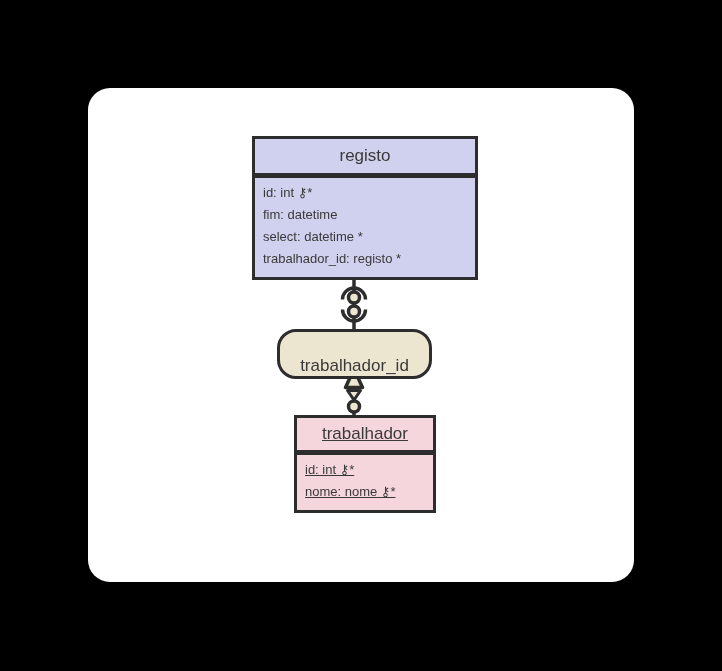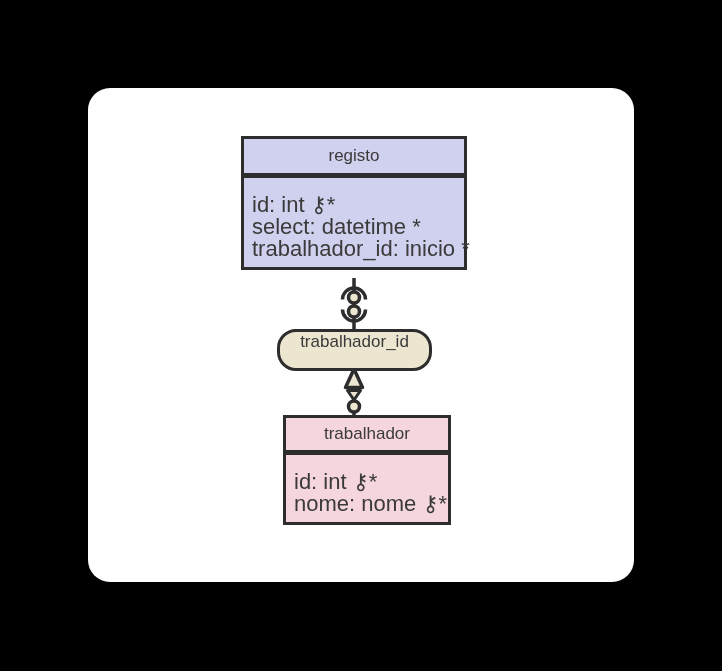--- a/index.html
+++ b/index.html
@@ -33,65 +33,67 @@
     top: 0;
     width: 722px;
     height: 671px;
     pointer-events: none;
   }
   .etable {
     position: absolute;
     box-sizing: border-box;
     border: 3px solid var(--line);
     color: var(--text);
+    margin-left: 11px;
   }
   .ehdr {
     border-bottom: 5px solid var(--line);
     text-align: center;
     font-size: 17px;
     font-weight: 400;
   }
   .ebody {
-    padding: 16px 7px 7px 8px;
-    font-size: 22px;
+    padding: 4px 7px 7px 8px;
+    font-size: 13px;
     line-height: 22px;
     white-space: nowrap;
   }
   .etable-registo {
     left: 241px;
     top: 136px;
     width: 226px;
     background: var(--lav);
   }
   .etable-registo .ehdr {
     height: 34px;
     line-height: 34px;
   }
   .etable-trabalhador {
     left: 283px;
     top: 415px;
-    width: 168px;
+    width: 142px;
     background: var(--pink);
+    text-decoration: underline;
   }
   .etable-trabalhador .ehdr {
     height: 32px;
     line-height: 32px;
   }
   .pill {
     position: absolute;
     box-sizing: border-box;
     left: 277px;
     top: 329px;
     width: 155px;
-    height: 42px;
+    height: 50px;
     background: var(--cream);
     border: 3px solid var(--line);
     border-radius: 19px;
     display: flex;
-    align-items: flex-start;
+    align-items: flex-end;
     justify-content: center;
     font-size: 17px;
     color: var(--text);
   }
 </style>
 </head>
 <body style="background: rgb(0, 0, 0);">
 
 <div class="page">
 
@@ -112,22 +114,23 @@
       <polygon points="354,369 345.5,387.5 362.5,387.5" fill="#ece5d0"></polygon>
       <polygon points="347.5,390.5 360.5,390.5 354,400" fill="#ece5d0" stroke-width="3"></polygon>
       <circle cx="354" cy="406.5" r="5.5" fill="#ece5d0"></circle>
     </g>
   </svg>
 
   <div class="etable etable-registo">
     <div class="ehdr">registo</div>
     <div class="ebody">
       <div>id: int ⚷*</div>
+      <div>fim: datetime</div>
       <div>select: datetime *</div>
-      <div>trabalhador_id: inicio *</div>
+      <div>trabalhador_id: registo *</div>
     </div>
   </div>
 
   <div class="pill">
     <span>trabalhador_id</span>
   </div>
 
   <div class="etable etable-trabalhador">
     <div class="ehdr">trabalhador</div>
     <div class="ebody">

